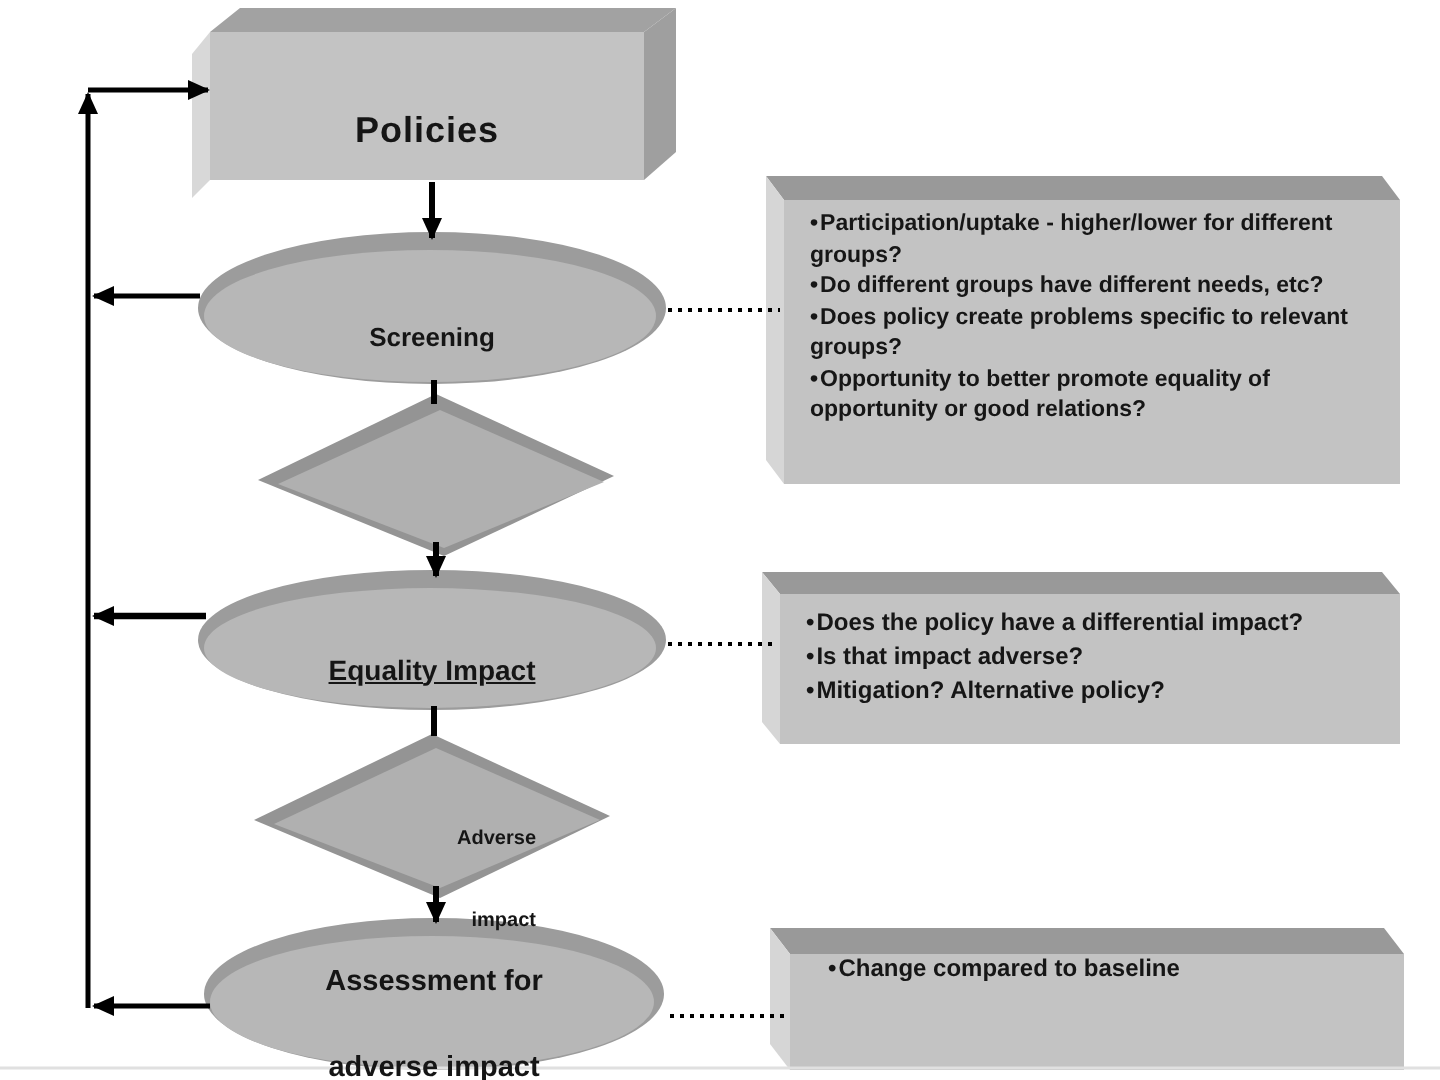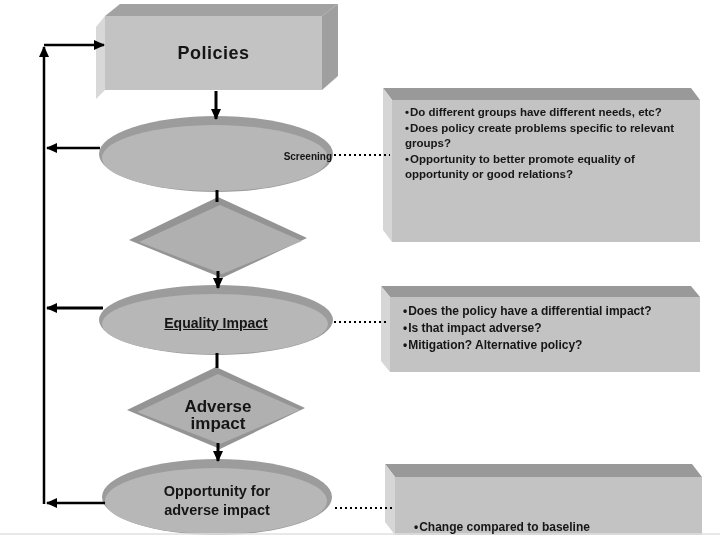--- a/index.html
+++ b/index.html
@@ -1,31 +1,31 @@
 <!DOCTYPE html>
 <html><head>
 <meta charset="utf-8">
 <style>
   html,body{margin:0;padding:0;background:#fff;}
   .stage{position:relative;width:720px;height:540px;background:#ffffff;overflow:hidden;
          font-family:"Liberation Sans","DejaVu Sans",sans-serif;}
   svg.layer{position:absolute;left:0;top:0;width:720px;height:540px;}
   .lbl{position:absolute;display:flex;flex-direction:column;align-items:center;justify-content:center;
        text-align:center;font-weight:bold;color:#151515;z-index:3;}
-  .lbl span{display:block;}
+  .lbl span{display:block;margin-top:24px;}
   .policies-lbl{left:105px;top:16px;width:217px;height:74px;font-size:18px;letter-spacing:.5px;}
-  .screening-lbl{left:100px;top:122px;width:232px;height:68px;font-size:10px;align-items:flex-end;}
+  .screening-lbl{left:100px;top:122px;width:232px;height:68px;font-size:13px;}
   .d1-lbl{left:158px;top:212px;width:122px;height:56px;font-size:12.5px;line-height:16px;}
   .eqia-lbl{left:116px;top:297px;width:200px;height:52px;font-size:14px;line-height:19px;text-decoration:underline;}
-  .d2-lbl{left:168px;top:395px;width:100px;height:40px;font-size:17px;line-height:17px;}
+  .d2-lbl{left:168px;top:408px;width:100px;height:40px;font-size:10px;line-height:17px;align-items:flex-end;}
   .mon-lbl{left:128px;top:480px;width:178px;height:42px;font-size:14.5px;line-height:19px;}
   .note{position:absolute;z-index:3;font-weight:bold;color:#161616;font-size:11.5px;line-height:15.5px;}
   .note-1{left:405px;top:105px;width:290px;}
   .note-2{left:403px;top:303px;width:290px;font-size:12px;line-height:17px;}
-  .note-3{left:414px;top:477px;width:280px;height:58px;display:flex;align-items:flex-end;font-size:12px;}
+  .note-3{left:414px;top:477px;width:280px;height:58px;display:flex;align-items:flex-start;font-size:12px;}
   .bullet-item{display:block;}
   .bullet{margin-right:1px;}
 </style>
 </head>
 <body>
 
 <div class="stage">
 
   <svg class="layer" viewBox="0 0 720 540">
     <defs>
@@ -113,25 +113,26 @@
   <div class="lbl eqia-lbl">
     <span>Equality Impact</span>
   </div>
 
   <div class="lbl d2-lbl">
     <span>Adverse</span>
     <span>impact</span>
   </div>
 
   <div class="lbl mon-lbl">
-    <span>Opportunity for</span>
+    <span>Assessment for</span>
     <span>adverse impact</span>
   </div>
 
   <div class="note note-1">
+    <div class="bullet-item"><span class="bullet">•</span><span>Participation/uptake  - higher/lower for different groups?</span></div>
     <div class="bullet-item"><span class="bullet">•</span><span>Do different groups have different needs, etc?</span></div>
     <div class="bullet-item"><span class="bullet">•</span><span>Does policy create problems specific to relevant groups?</span></div>
     <div class="bullet-item"><span class="bullet">•</span><span>Opportunity to better promote equality of opportunity or good relations?</span></div>
   </div>
 
   <div class="note note-2">
     <div class="bullet-item"><span class="bullet">•</span><span>Does the policy have a differential impact?</span></div>
     <div class="bullet-item"><span class="bullet">•</span><span>Is that impact adverse?</span></div>
     <div class="bullet-item"><span class="bullet">•</span><span>Mitigation? Alternative policy?</span></div>
   </div>

